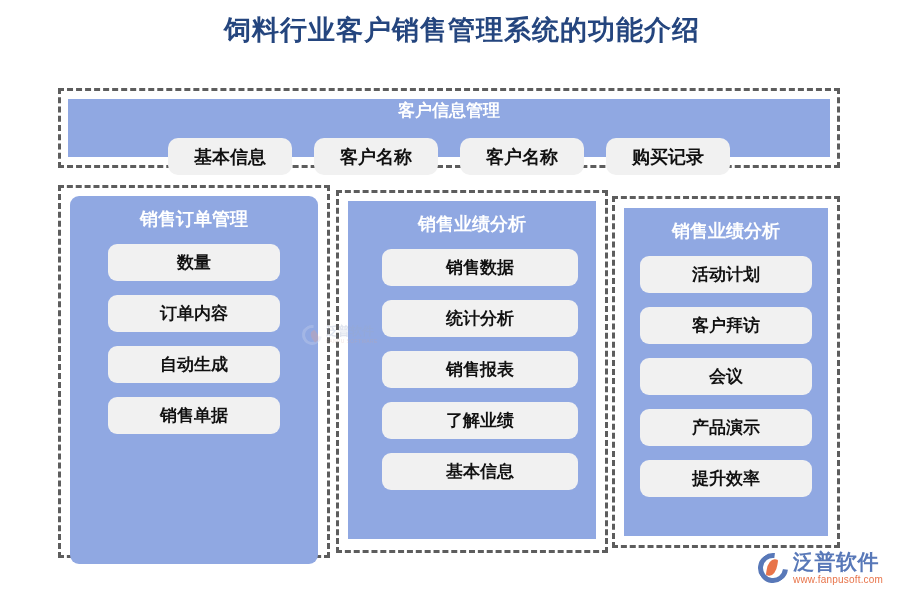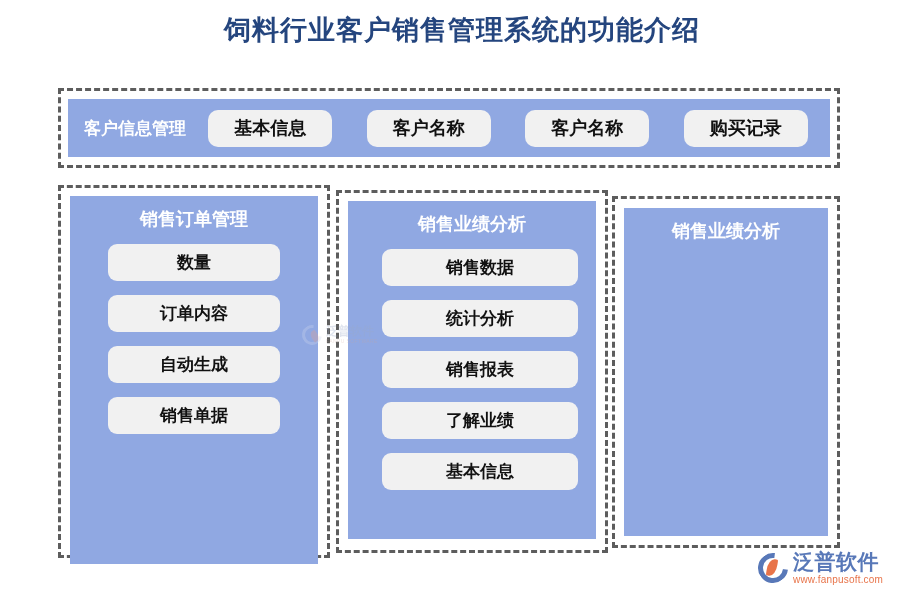--- a/index.html
+++ b/index.html
@@ -40,20 +40,21 @@
     border: 3px dashed #5d5d5d;
     background: transparent;
     box-sizing: border-box;
   }
 
   
   .blue-panel {
     position: absolute;
     background: #90A8E2;
     box-sizing: border-box;
+    flex-direction: column;
   }
 
   
   .top-panel {
     display: flex;
     align-items: center;
     gap: 16px;
     padding: 0 16px;
   }
   .top-panel-title {
@@ -251,21 +252,21 @@
     <div class="top-pill-row">
       <div class="pill pill-top">基本信息</div>
       <div class="pill pill-top">客户名称</div>
       <div class="pill pill-top">客户名称</div>
       <div class="pill pill-top">购买记录</div>
     </div>
   </div>
 
   <div class="dashed-box" style="left:58px; top:185px; width:272px; height:373px;"></div>
 
-  <div class="blue-panel col-panel col1" style="left:70px; top:196px; width:248px; height:368px;">
+  <div class="blue-panel col-panel col1" style="left:70px; top:196px; width:248px; height:368px;border-radius:9px;">
     <div class="col-title">销售订单管理</div>
     <div class="col-pill-list">
       <div class="pill pill-col">数量</div>
       <div class="pill pill-col">订单内容</div>
       <div class="pill pill-col">自动生成</div>
       <div class="pill pill-col">销售单据</div>
     </div>
   </div>
 
   <div class="dashed-box" style="left:336px; top:190px; width:272px; height:363px;"></div>
@@ -278,20 +279,27 @@
       <div class="pill pill-col">销售报表</div>
       <div class="pill pill-col">了解业绩</div>
       <div class="pill pill-col">基本信息</div>
     </div>
   </div>
 
   <div class="dashed-box" style="left:612px; top:196px; width:228px; height:352px;"></div>
 
   <div class="blue-panel col-panel col3" style="left:624px; top:208px; width:204px; height:328px;">
     <div class="col-title">销售业绩分析</div>
+    <div class="col-pill-list">
+      <div class="pill pill-col">活动计划</div>
+      <div class="pill pill-col">客户拜访</div>
+      <div class="pill pill-col">会议</div>
+      <div class="pill pill-col">产品演示</div>
+      <div class="pill pill-col">提升效率</div>
+    </div>
   </div>
 
   <div class="watermark">
     <div class="wm-mark"></div>
     <div class="wm-text">
       <div class="wm-cn">泛普软件</div>
       <div class="wm-en">FANPU SOFTWARE</div>
     </div>
   </div>
 

